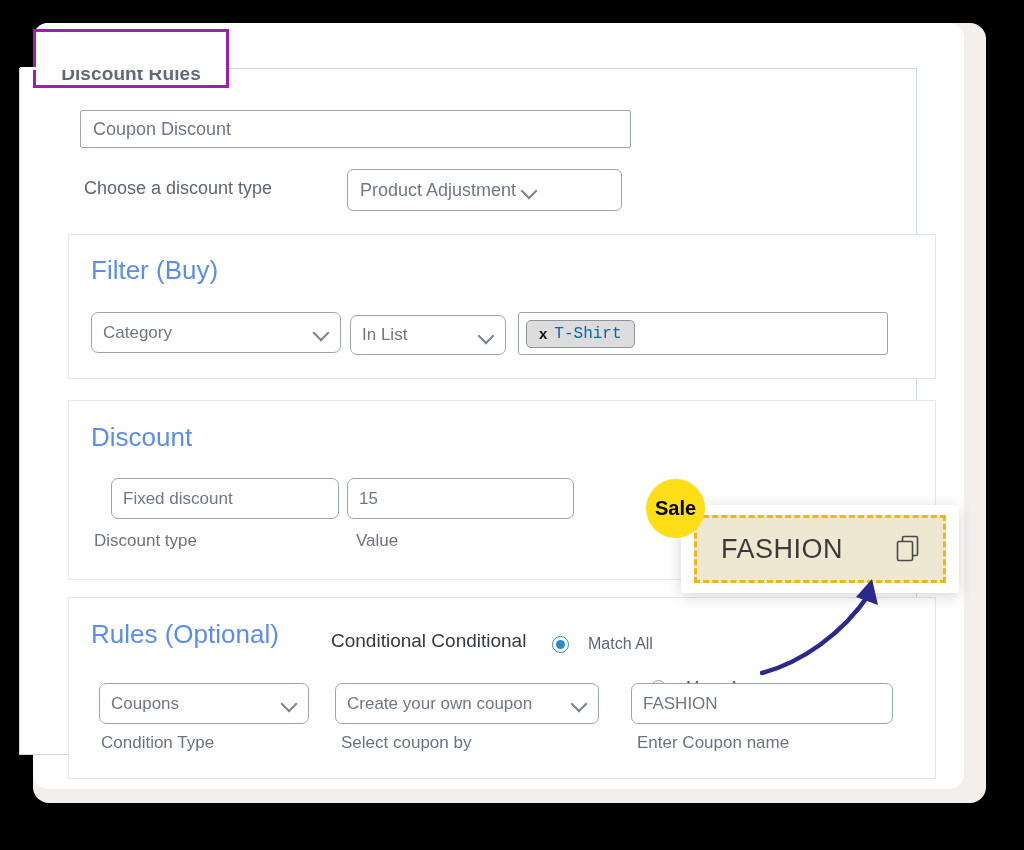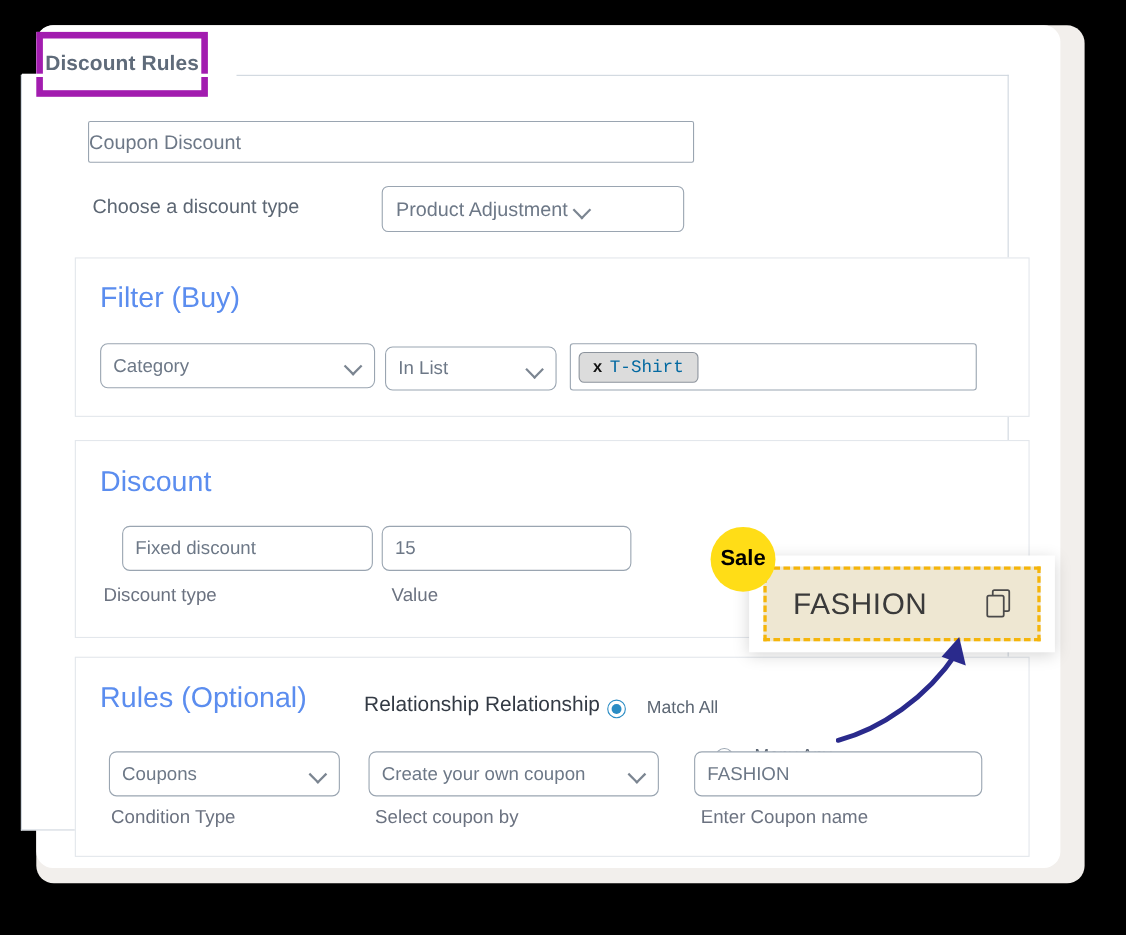--- a/index.html
+++ b/index.html
@@ -31,25 +31,25 @@
 
   
   #tab-strip {
     position: absolute;
     left: 33px; top: 9px;
     width: 898px; height: 80px;
   }
   #tab-discount-rules {
     position: absolute;
     left: 0px; top: 20px;
-    width: 156px; height: 59px;
-    border: 6px solid #a21caf;
+    width: 196px; height: 59px;
+    border: 3px solid #a21caf;
     background: #ffffff;
     display: flex;
-    align-items: center;
+    align-items: flex-end;
     justify-content: center;
     z-index: 4;
   }
   #tab-discount-rules span {
     font-size: 19px;
     font-weight: bold;
     color: #5f6b7a;
     letter-spacing: .1px;
   }
 
@@ -79,20 +79,21 @@
 
   
   #coupon-name-input {
     position: absolute;
     left: 80px; top: 110px;
     width: 551px; height: 38px;
     border: 1px solid #9aa5b1;
     border-radius: 2px;
     background: #ffffff;
     display: flex; align-items: center;
+    padding-left: 12px;
     font-size: 18px;
     color: #6d7887;
   }
 
   
   #discount-type-label {
     position: absolute;
     left: 84px; top: 178px;
     font-size: 18px;
     color: #5c6673;
@@ -339,21 +340,21 @@
 <div id="discount-type-caption" class="field-caption">Discount type</div>
 
 <div id="discount-value-ctl" class="ctl rd">
   <span class="val">15</span>
 </div>
 <div id="discount-value-caption" class="field-caption">Value</div>
 
 <div id="rules-section" class="section-box"></div>
 <div id="rules-title" class="section-title" style="left:91px;">Rules (Optional)</div>
 
-<div id="conditional-label">Relationship Relationship</div>
+<div id="conditional-label">Conditional Conditional</div>
 
 <div id="radio-match-all" class="radio-group">
   <span class="radio-dot on"></span>
   <span>Match All</span>
 </div>
 <div id="radio-many-any" class="radio-group">
   <span class="radio-dot"></span>
   <span>Many Any</span>
 </div>
 

